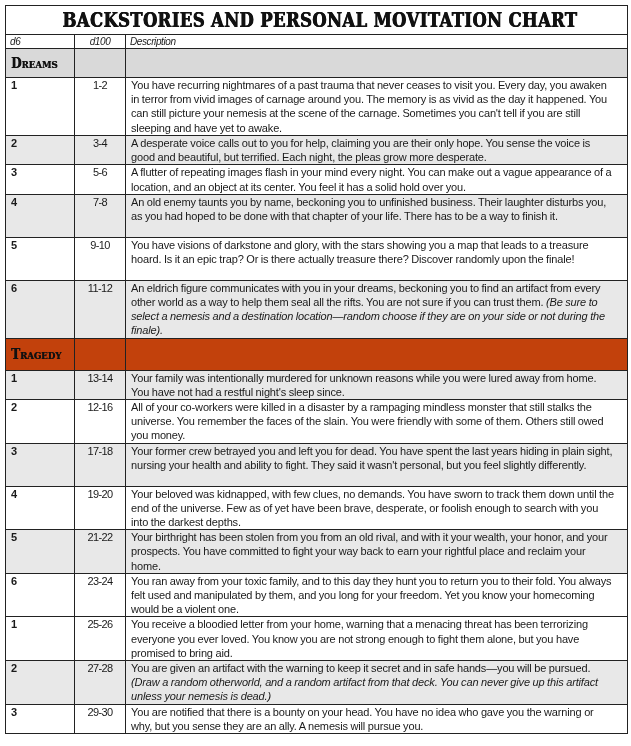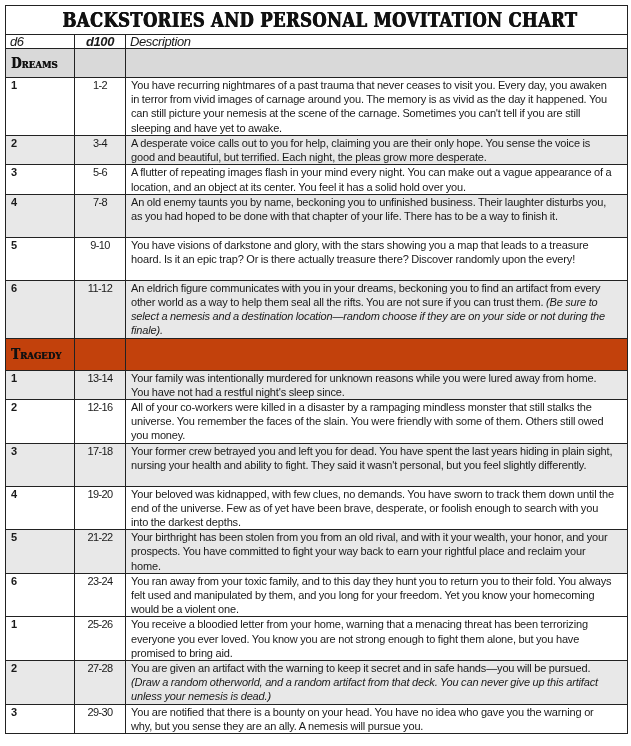--- a/index.html
+++ b/index.html
@@ -48,27 +48,27 @@
       letter-spacing: 0.5px;
       color: #111;
       transform: scaleX(0.82);
       transform-origin: center;
       white-space: nowrap;
       text-shadow: 0.6px 0 0 #111, -0.3px 0 0 #111;
     }
 
     tr.header-row td {
       height: 13px;
-      font-size: 13px;
+      font-size: 10px;
       font-style: italic;
       line-height: 13px;
       padding: 0 4px;
       letter-spacing: -0.4px;
     }
-    tr.header-row td.num { text-align: center; font-weight: bold; }
+    tr.header-row td.num { text-align: center; }
 
     tr.section-row td {
       height: 28px;
       vertical-align: middle;
     }
     .section-title {
       display: inline-block;
       font-family: "DejaVu Serif", serif;
       font-weight: bold;
       font-size: 14px;
@@ -152,21 +152,21 @@
         <td class="desc"><span>A flutter of repeating images flash in your mind every night. You can make out a vague appearance of a location, and an object at its center. You feel it has a solid hold over you.</span></td>
       </tr>
       <tr class="entry shade">
         <td class="d6" style="height: 42px;">4</td>
         <td class="d100">7-8</td>
         <td class="desc"><span>An old enemy taunts you by name, beckoning you to unfinished business. Their laughter disturbs you, as you had hoped to be done with that chapter of your life. There has to be a way to finish it.</span></td>
       </tr>
       <tr class="entry plain">
         <td class="d6" style="height: 42px;">5</td>
         <td class="d100">9-10</td>
-        <td class="desc"><span>You have visions of darkstone and glory, with the stars showing you a map that leads to a treasure hoard. Is it an epic trap? Or is there actually treasure there? Discover randomly upon the every!</span></td>
+        <td class="desc"><span>You have visions of darkstone and glory, with the stars showing you a map that leads to a treasure hoard. Is it an epic trap? Or is there actually treasure there? Discover randomly upon the finale!</span></td>
       </tr>
       <tr class="entry shade">
         <td class="d6" style="height: 51px;">6</td>
         <td class="d100">11-12</td>
         <td class="desc"><span>An eldrich figure communicates with you in your dreams, beckoning you to find an artifact from every other world as a way to help them seal all the rifts. You are not sure if you can trust them.</span> <span class="note">(Be sure to select a nemesis and a destination location—random choose if they are on your side or not during the finale).</span></td>
       </tr>
       <tr class="section-row shade-none">
         <td style="height: 31px;"><span class="section-title">Tragedy</span></td>
         <td></td>
         <td></td>

